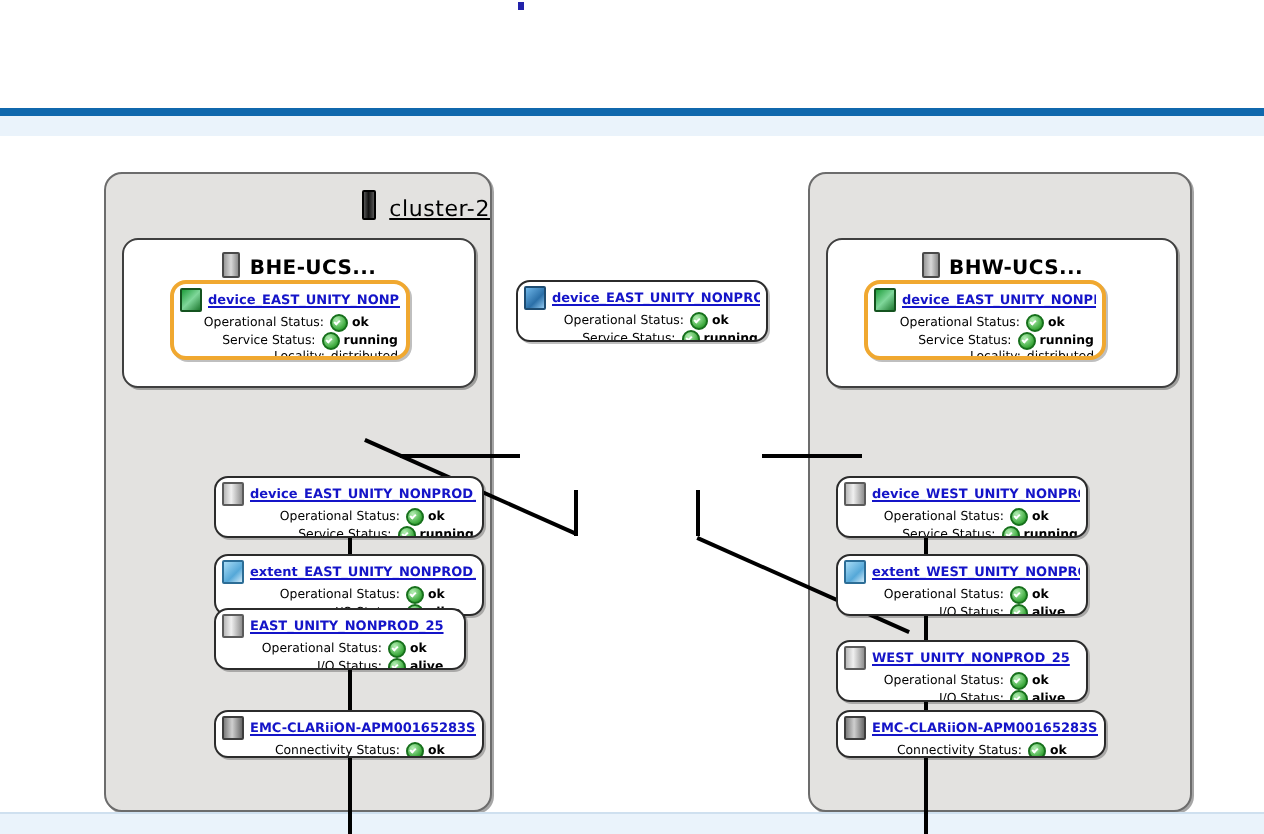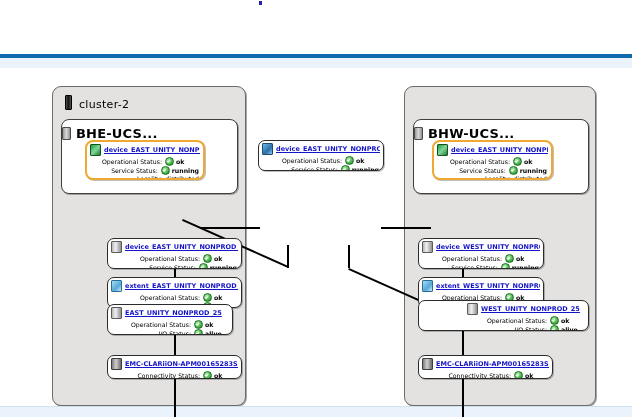--- a/index.html
+++ b/index.html
@@ -15,38 +15,39 @@
   .blue-band{position:absolute;left:0;top:58px;width:632px;height:10px;background:#eaf3fb;border-bottom:1px solid #cddff0;}
   .canvas{position:absolute;left:0;top:68px;width:632px;height:338px;background:#ffffff;}
   .bottom-band{position:absolute;left:0;top:406px;width:632px;height:11px;background:#eaf3fb;border-top:1px solid #cfe0ef;}
 
   .cluster{
     position:absolute;background:#e3e2e0;
     border:1px solid #6c6c6c;border-radius:9px;
     box-shadow:1px 1px 0 rgba(0,0,0,.35);
   }
   .cluster-title{
-    position:absolute;top:8px;left:12px;width:100%;
-    text-align:left;font-size:11px;color:#000;
+    position:absolute;top:8px;left:0;width:100%;
+    text-align:right;font-size:11px;color:#000;
     letter-spacing:.3px;
+    text-decoration:underline;
   }
   .cluster-title .cicon{
     display:inline-block;width:5px;height:13px;
     background:linear-gradient(90deg,#555 0%,#111 45%,#555 100%);
     border:1px solid #000;border-radius:1px;
     vertical-align:-2px;margin-right:7px;
   }
   .ucs-box{
     position:absolute;background:#ffffff;
     border:1px solid #3f3f3f;border-radius:8px;
     box-shadow:1px 1px 0 rgba(0,0,0,.3);
   }
   .ucs-title{
     position:absolute;top:6px;left:0;width:100%;
-    font-size:13px;font-weight:bold;color:#000;
+    text-align:center;font-size:10px;font-weight:bold;color:#000;
     letter-spacing:.2px;
   }
   .ucs-title .uicon{
     display:inline-block;width:7px;height:11px;
     background:linear-gradient(90deg,#9a9a9a,#d8d8d8,#8d8d8d);
     border:1px solid #4a4a4a;border-radius:1px;
     vertical-align:-2px;margin-right:5px;
   }
 
   .node{
@@ -361,21 +362,21 @@
       <div class="row">
         <span class="r-label">I/O Status:</span>
         <span class="r-val">
             <i class="tick"></i>
             <b class="txt">alive</b>
           </span>
       </div>
     </div>
   </div>
 
-  <div class="node" style="left:418px;top:232px;width:124px;height:29px;padding-left:45px;">
+  <div class="node" style="left:418px;top:252px;width:124px;height:29px;">
     <div class="node-head">
       <span class="n-icon vol"></span>
       <span class="n-title">WEST_UNITY_NONPROD_25</span>
     </div>
     <div class="rows">
       <div class="row">
         <span class="r-label">Operational Status:</span>
         <span class="r-val">
             <i class="tick"></i>
             <b class="txt">ok</b>

